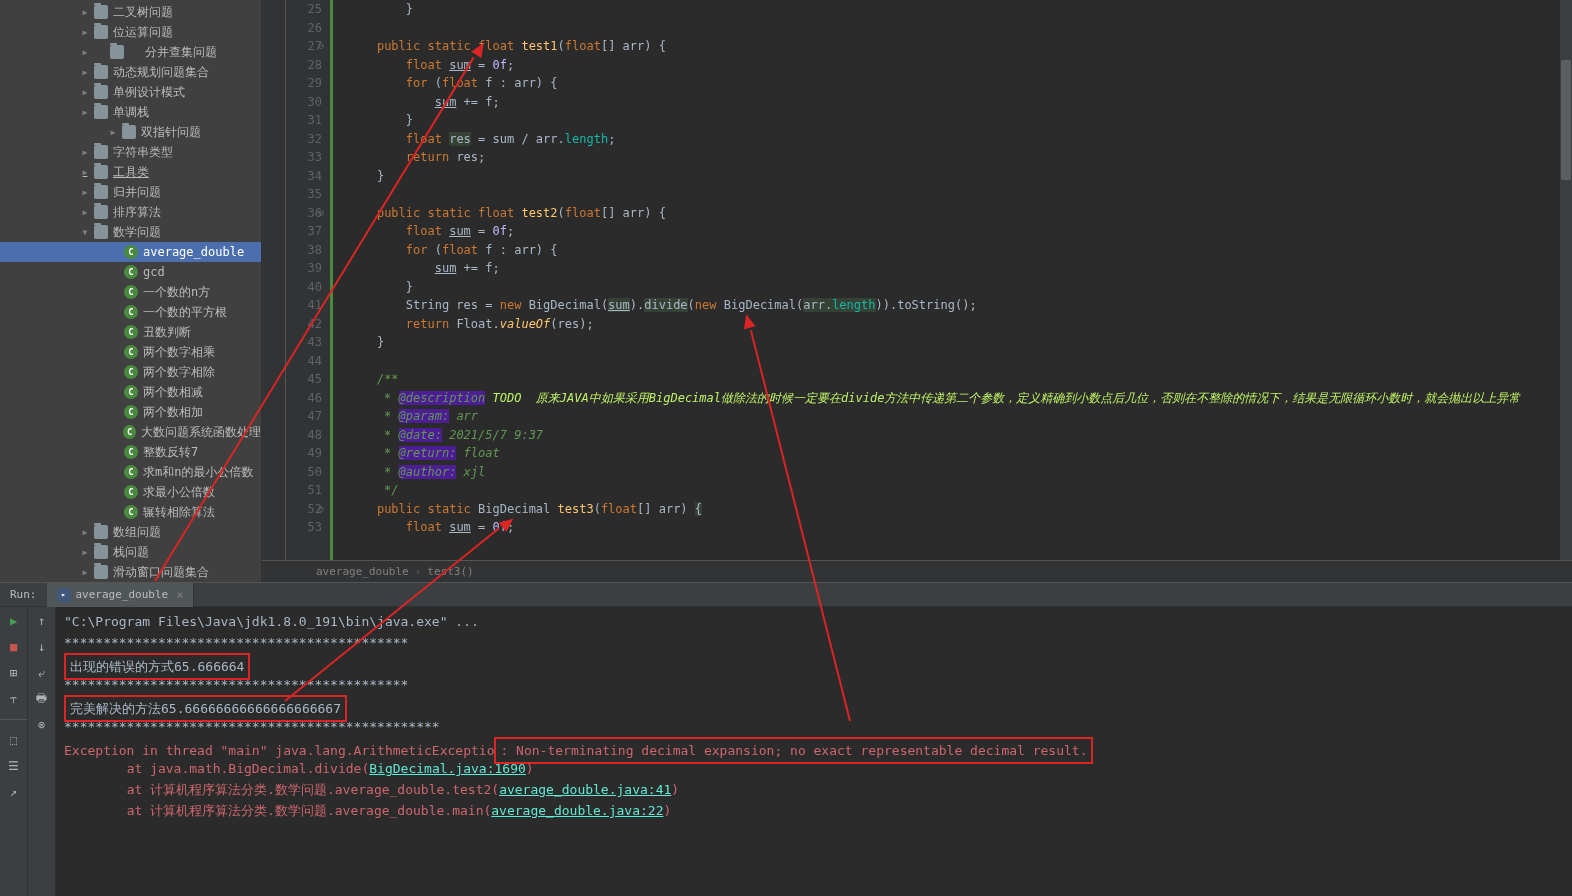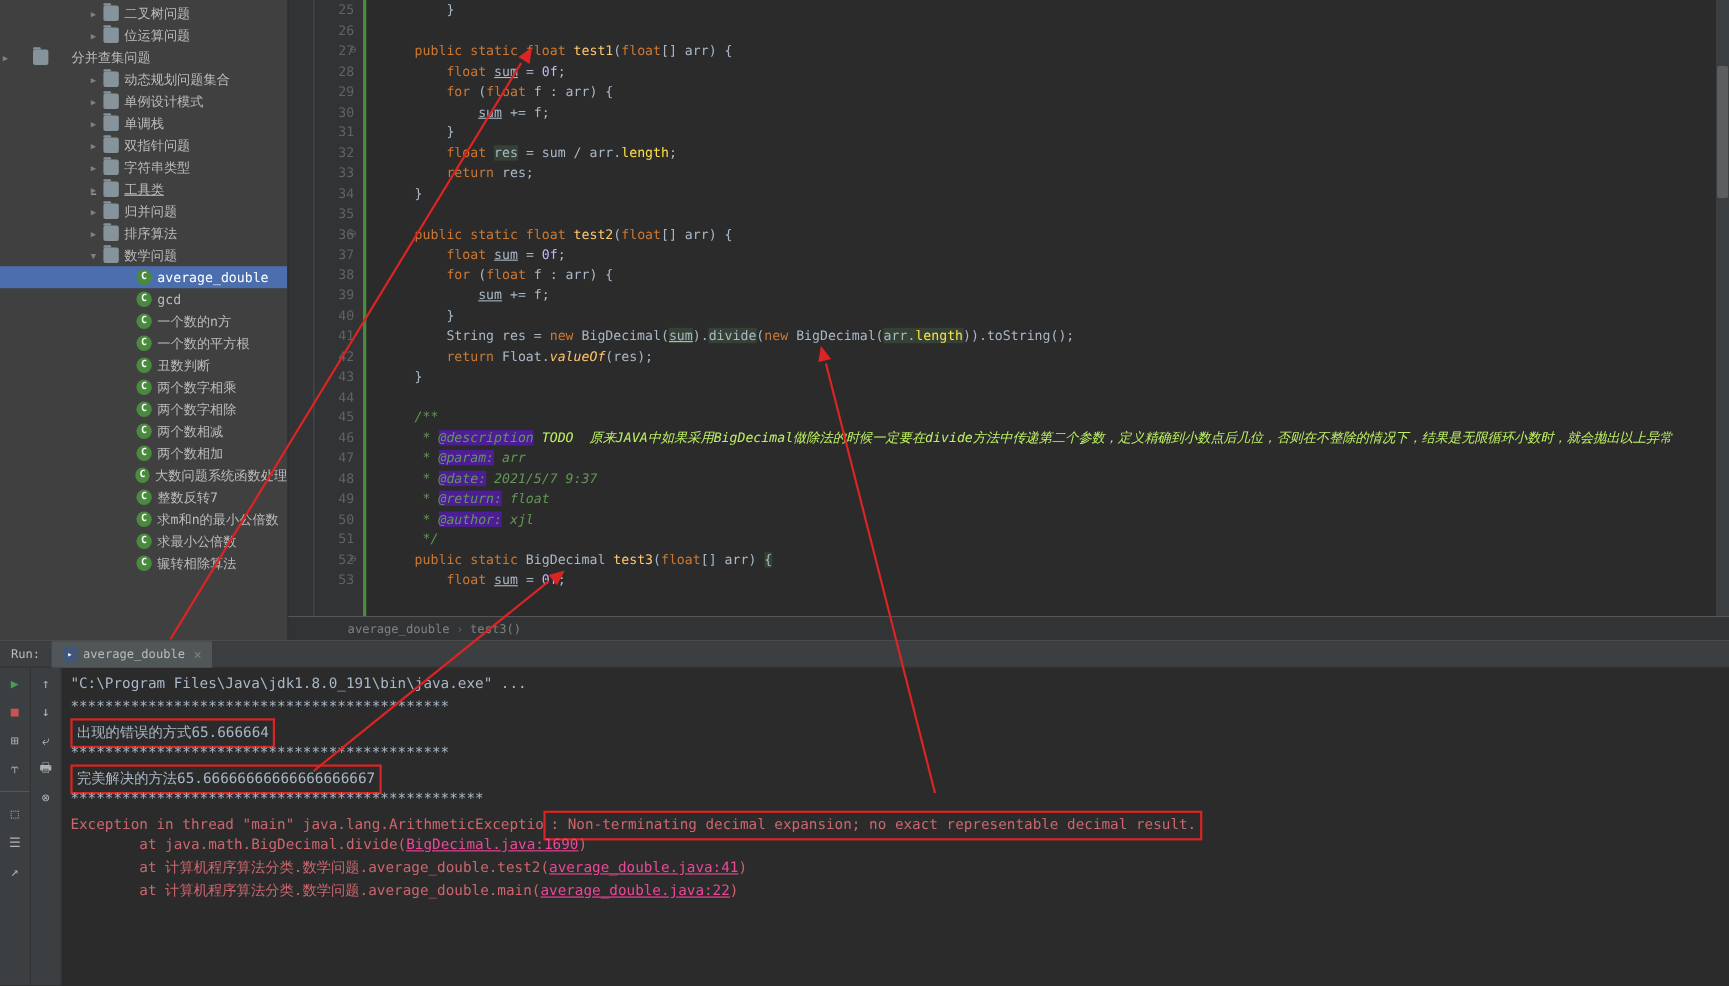--- a/index.html
+++ b/index.html
@@ -116,21 +116,21 @@
   overflow-x: auto;
 }
 .code-line { height: 18.5px; }
 .kw { color: #cc7832; }
 .num { color: #c4b5fd; }
 .method { color: #ffc66d; }
 .static-method { color: #ffc66d; font-style: italic; }
 .doc { color: #629755; font-style: italic; }
 .doctag { color: #629755; font-style: italic; background: #4c1d95; }
 .todo { color: #bef264; font-style: italic; }
-.field { color: #fde047; }
+.field { color: #14b8a6; }
 .underline { text-decoration: underline; }
 .hl { background: #344134; }
 .breadcrumb {
   height: 22px;
   background: #313335;
   border-top: 1px solid #555;
   display: flex;
   align-items: center;
   padding-left: 54px;
   color: #808080;
@@ -211,21 +211,21 @@
   font-family: Consolas, monospace;
   font-size: 13px;
   line-height: 21px;
   padding: 4px 8px;
   white-space: pre;
   overflow: auto;
   position: relative;
 }
 .console-line { height: 21px; }
 .err { color: #cc666e; }
-.link { color: #ec4899; text-decoration: underline; cursor: pointer; }
+.link { color: #5eead4; text-decoration: underline; cursor: pointer; }
 .redbox {
   border: 2px solid #db2424;
   display: inline-block;
   padding: 1px 4px;
 }
 .annotation-line {
   position: absolute;
   background: #db2424;
   height: 2px;
   transform-origin: left center;
@@ -267,41 +267,41 @@
           <div class="tree-item" style="padding-left: 80px;">
             <span class="tree-arrow right"></span>
             <span class="folder-icon"></span>
             <span>二叉树问题</span>
           </div>
           <div class="tree-item" style="padding-left: 80px;">
             <span class="tree-arrow right"></span>
             <span class="folder-icon"></span>
             <span>位运算问题</span>
           </div>
-          <div class="tree-item" style=" gap: 16px;">
+          <div class="tree-item" style="padding-left: 80px; gap: 16px;">
             <span class="tree-arrow right"></span>
             <span class="folder-icon"></span>
             <span>分并查集问题</span>
           </div>
           <div class="tree-item" style="padding-left: 80px;">
             <span class="tree-arrow right"></span>
             <span class="folder-icon"></span>
             <span>动态规划问题集合</span>
           </div>
           <div class="tree-item" style="padding-left: 80px;">
             <span class="tree-arrow right"></span>
             <span class="folder-icon"></span>
             <span>单例设计模式</span>
           </div>
           <div class="tree-item" style="padding-left: 80px;">
             <span class="tree-arrow right"></span>
             <span class="folder-icon"></span>
             <span>单调栈</span>
           </div>
-          <div class="tree-item" style="padding-left: 80px;">
+          <div class="tree-item" style="padding-left: 108px;">
             <span class="tree-arrow right"></span>
             <span class="folder-icon"></span>
             <span>双指针问题</span>
           </div>
           <div class="tree-item" style="padding-left: 80px;">
             <span class="tree-arrow right"></span>
             <span class="folder-icon"></span>
             <span>字符串类型</span>
           </div>
           <div class="tree-item" style="padding-left: 80px; text-decoration: underline;">
@@ -388,20 +388,37 @@
           </div>
           <div class="tree-item" style="padding-left: 110px;">
             <span class="tree-arrow none"></span>
             <span class="class-icon">C</span>
             <span>求最小公倍数</span>
           </div>
           <div class="tree-item" style="padding-left: 110px;">
             <span class="tree-arrow none"></span>
             <span class="class-icon">C</span>
             <span>辗转相除算法</span>
+          </div>
+        </div>
+      <div id="tree-folders-after">
+          <div class="tree-item" style="padding-left: 80px;">
+            <span class="tree-arrow right"></span>
+            <span class="folder-icon"></span>
+            <span>数组问题</span>
+          </div>
+          <div class="tree-item" style="padding-left: 80px;">
+            <span class="tree-arrow right"></span>
+            <span class="folder-icon"></span>
+            <span>栈问题</span>
+          </div>
+          <div class="tree-item" style="padding-left: 80px;">
+            <span class="tree-arrow right"></span>
+            <span class="folder-icon"></span>
+            <span>滑动窗口问题集合</span>
           </div>
         </div>
     </div>
 
     <div class="editor-area">
       <div class="code-area">
         <div class="markers"></div>
         <div class="gutter" id="gutter">
             <div style="height: 18.5px; position: relative;">25</div>
             <div style="height: 18.5px; position: relative;">26</div>

